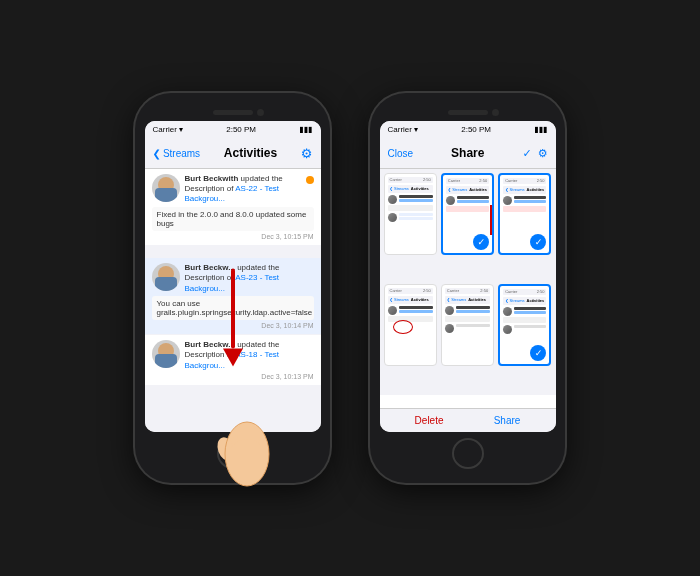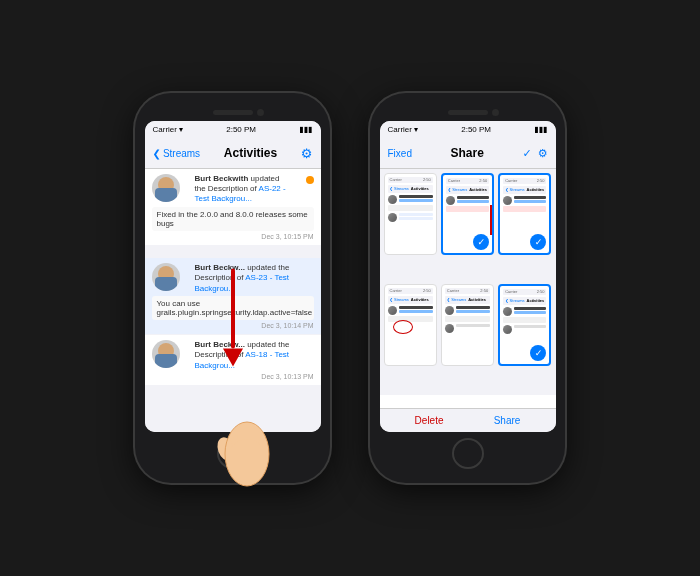--- a/index.html
+++ b/index.html
@@ -128,21 +128,21 @@
       flex-direction: column;
       gap: 2px;
     }
     .activity-item.highlighted {
       background: #e8f0fe;
       margin-top: 13px;
     }
     .activity-header {
       display: flex;
       align-items: flex-start;
-      gap: 15px;
+      gap: 5px;
     }
     .avatar {
       width: 28px;
       height: 28px;
       border-radius: 50%;
       background: #ccc;
       flex-shrink: 0;
       overflow: hidden;
       position: relative;
     }
@@ -417,21 +417,21 @@
                 <div class="avatar-body"></div>
               </div>
             </div>
             <div class="activity-text">
               <span style="font-weight:600;font-size:8px;">Burt Beckwith</span>
               <span> updated the Description of </span>
               <span class="activity-link">AS-22 - Test Backgrou...</span>
             </div>
             <div class="dot-orange"></div>
           </div>
-          <div class="activity-body">Fixed in the 2.0.0 and 8.0.0 releases some bugs</div>
+          <div class="activity-body">Fixed in the 2.0.0 and 8.0.0 updated some bugs</div>
           <div class="activity-time">Dec 3, 10:15 PM</div>
         </div>
 
         <div class="activity-item highlighted">
           <div class="activity-header">
             <div class="avatar">
               <div class="avatar-face">
                 <div class="avatar-head"></div>
                 <div class="avatar-body"></div>
               </div>
@@ -502,21 +502,21 @@
           <span>Carrier</span>
           <span>▾</span>
         </div>
         <span>2:50 PM</span>
         <div class="status-right">
           <span>▮▮▮</span>
         </div>
       </div>
 
       <div class="share-nav">
-        <span class="share-nav-close">Fixed</span>
+        <span class="share-nav-close">Close</span>
         <span class="share-nav-title">Share</span>
         <div class="share-nav-icons">
           <span class="share-nav-check">✓</span>
           <span class="share-nav-gear">⚙</span>
         </div>
       </div>
 
       <div class="share-grid">
 
         <div class="share-thumb">

